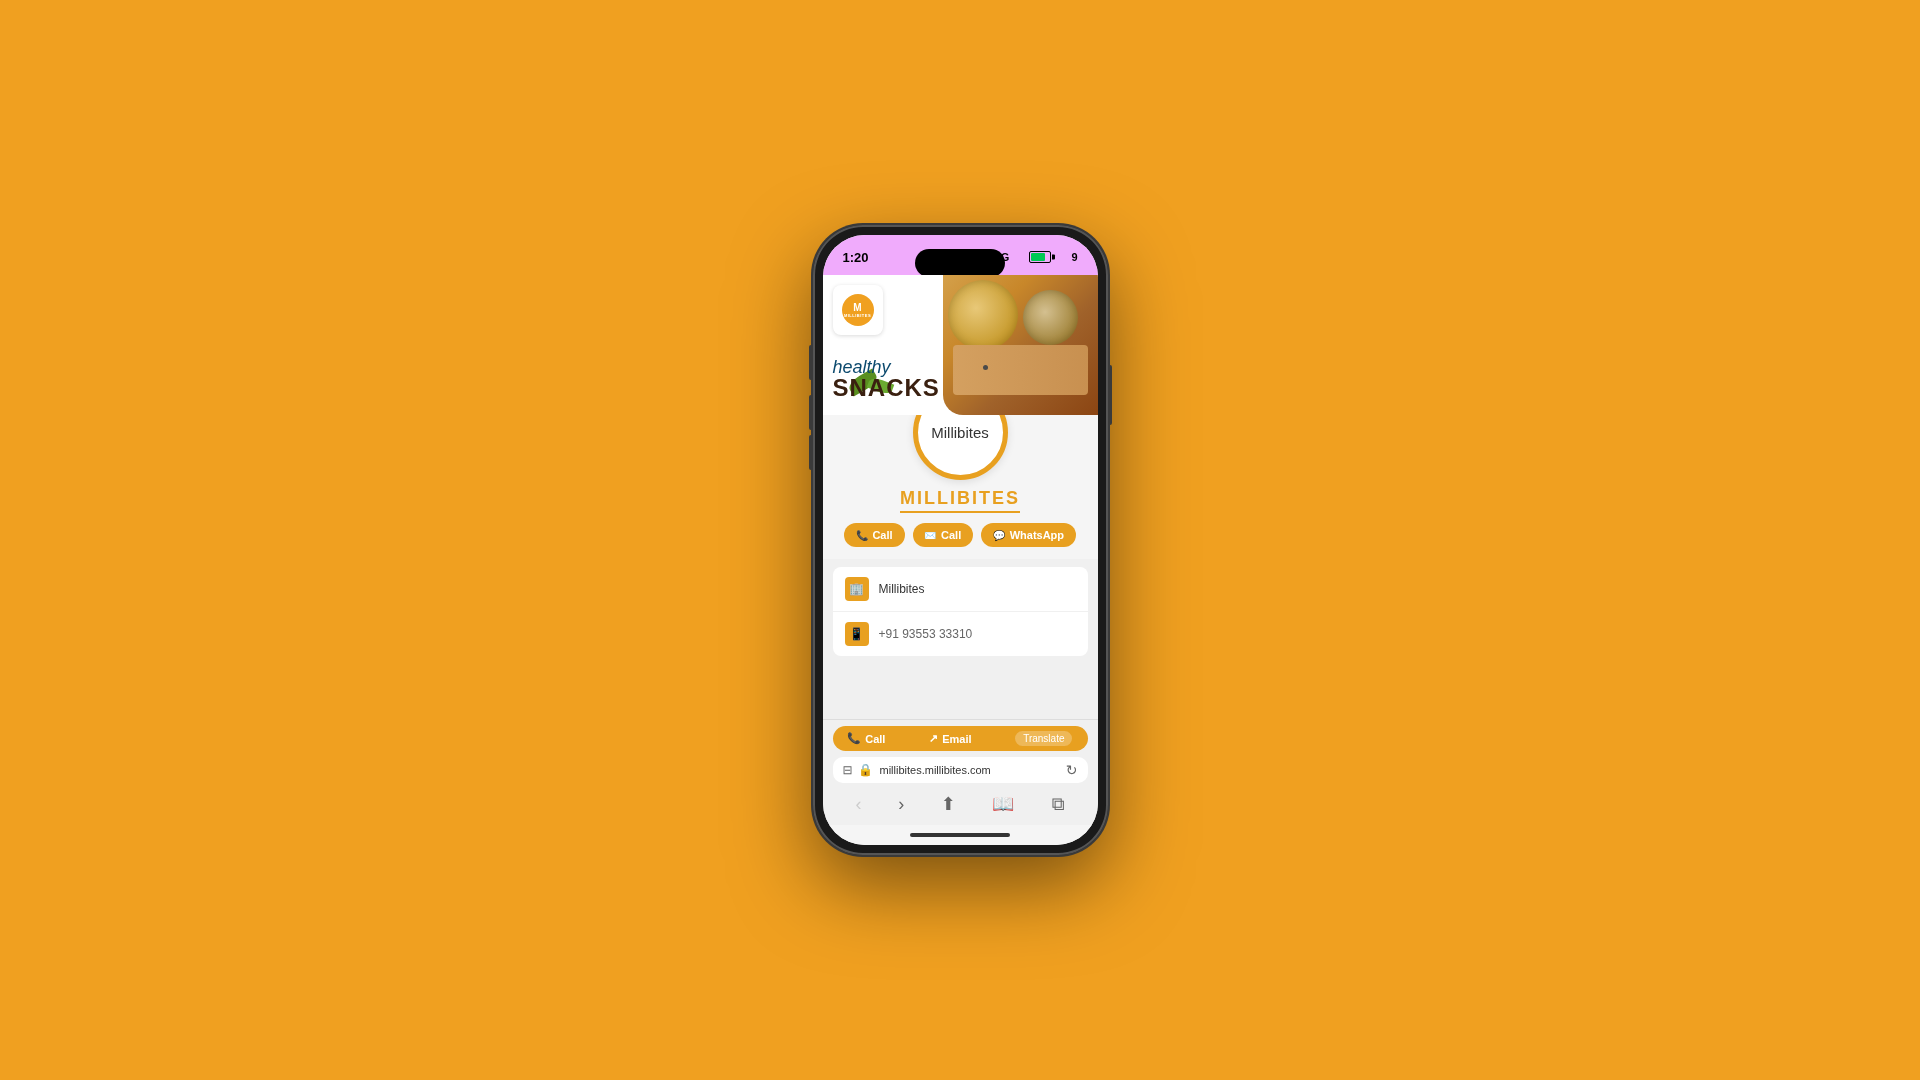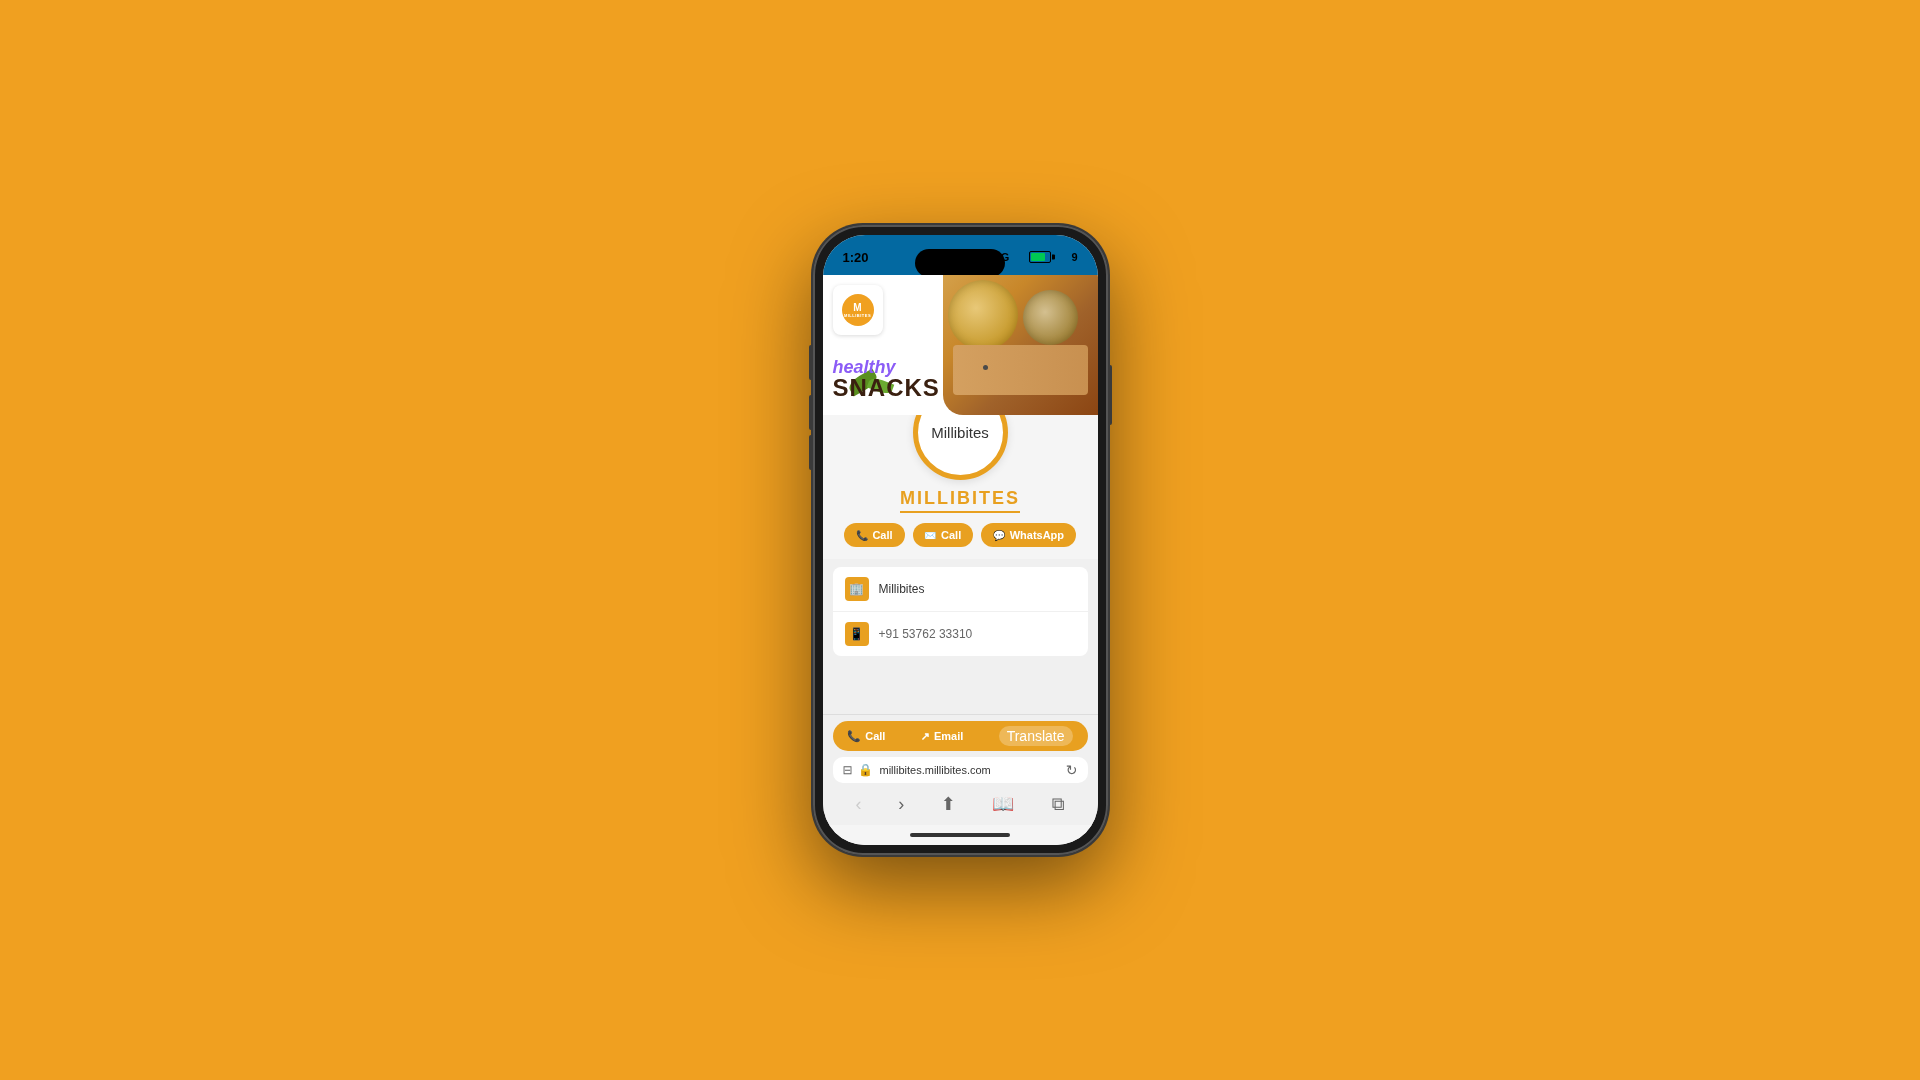--- a/index.html
+++ b/index.html
@@ -63,21 +63,21 @@
       bottom: 10px;
       background: #f5f5f5;
       border-radius: 42px;
       overflow: hidden;
       display: flex;
       flex-direction: column;
     }
 
     
     .status-bar {
-      background: #0369a1;
+      background: #f0abfc;
       padding: 8px 20px 4px;
       display: flex;
       align-items: center;
       justify-content: space-between;
       flex-shrink: 0;
       height: 40px;
     }
 
     .status-time {
       font-size: 13px;
@@ -288,23 +288,23 @@
     }
 
     .hero-text {
       position: absolute;
       bottom: 15px;
       left: 10px;
     }
 
     .hero-healthy {
       font-size: 18px;
-      color: #8b5cf6;
+      color: #0c4a6e;
       font-style: italic;
-      font-weight: 700;
+      font-weight: 400;
       line-height: 1;
     }
 
     .hero-snacks {
       font-size: 24px;
       color: #3a2010;
       font-weight: 900;
       letter-spacing: 1px;
       line-height: 1;
     }
@@ -443,21 +443,21 @@
       background: none;
       border: none;
       cursor: pointer;
     }
 
     .translate-btn {
       background: rgba(255,255,255,0.25);
       border: none;
       border-radius: 10px;
       color: white;
-      font-size: 14px;
+      font-size: 10px;
       padding: 2px 8px;
       cursor: pointer;
     }
 
     .url-bar {
       background: #fff;
       border-radius: 10px;
       padding: 5px 10px;
       display: flex;
       align-items: center;
@@ -600,21 +600,21 @@
           </div>
         </div>
 
         <div class="info-list">
           <div class="info-item">
             <div class="info-icon">🏢</div>
             <span class="info-text">Millibites</span>
           </div>
           <div class="info-item" style="border-bottom:none;">
             <div class="info-icon">📱</div>
-            <span class="info-partial">+91 53762 33310</span>
+            <span class="info-partial">+91 93553 33310</span>
           </div>
         </div>
 
       </div>
 
       <div class="browser-bar">
         <div class="action-bar">
           <button class="action-bar-btn">
             <span>📞</span>
             <span>Call</span>

